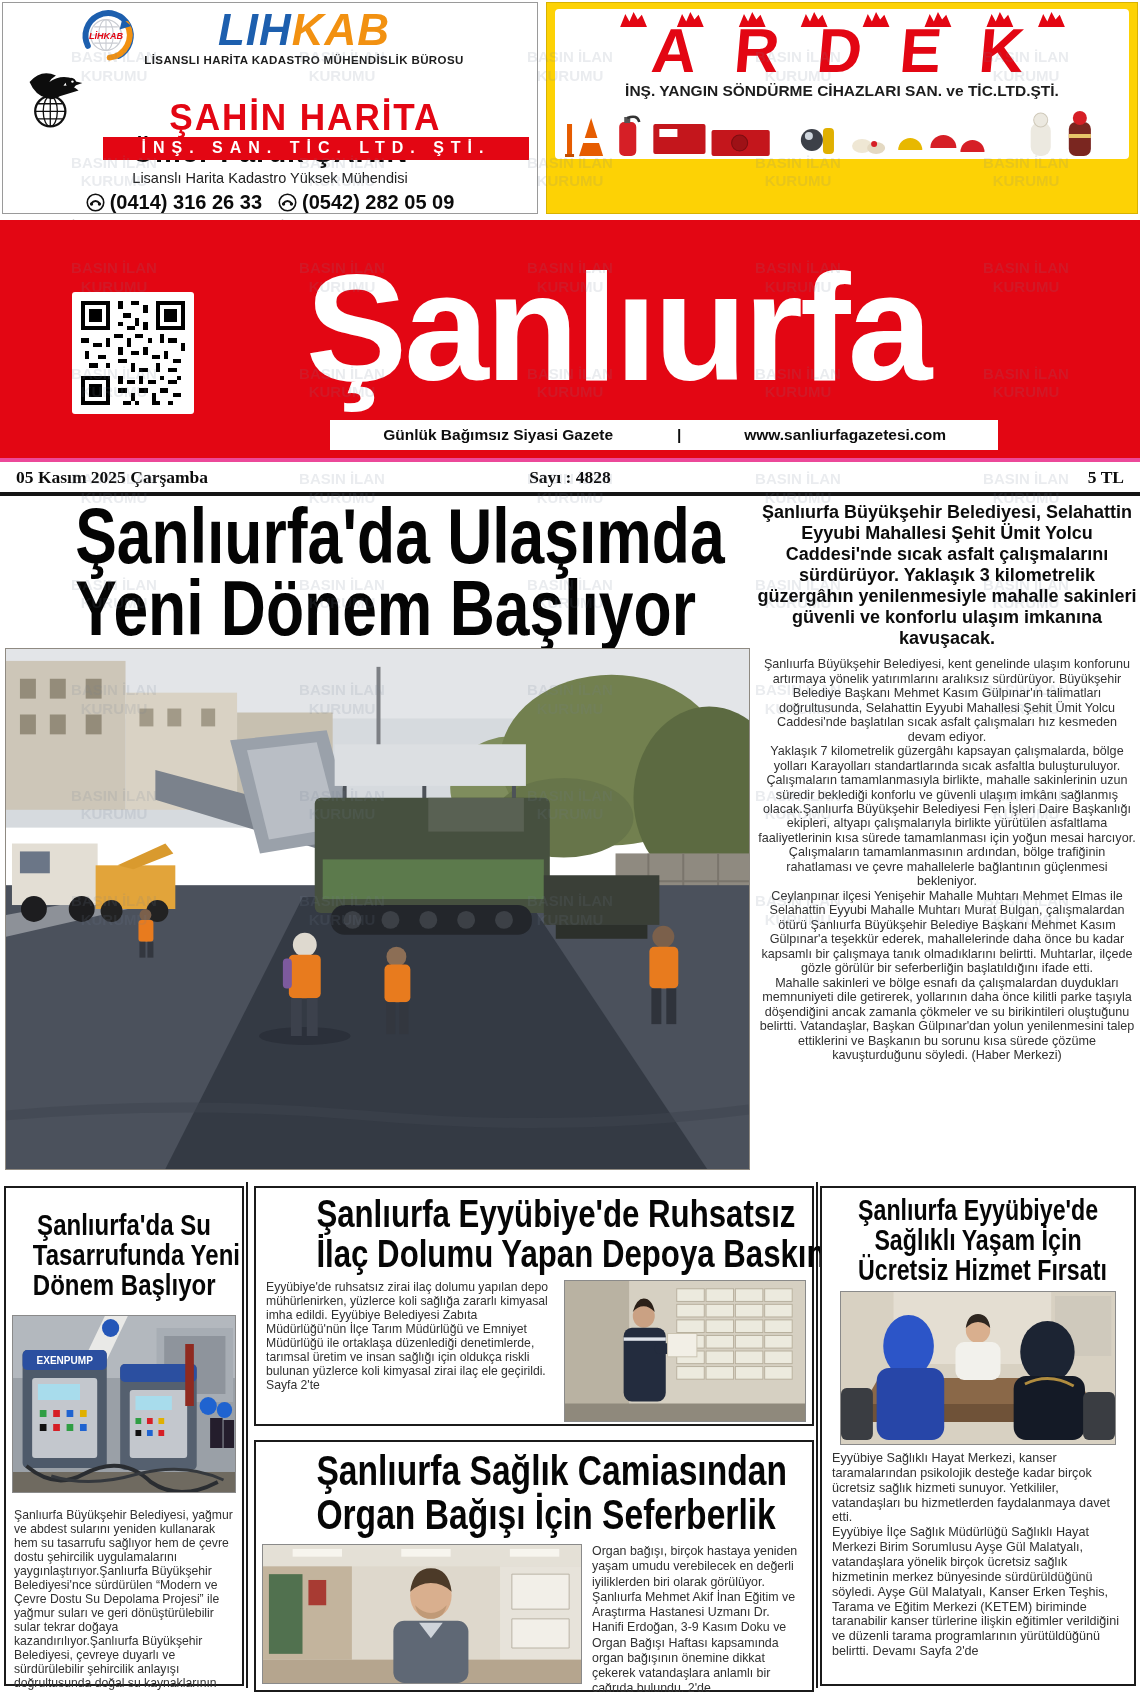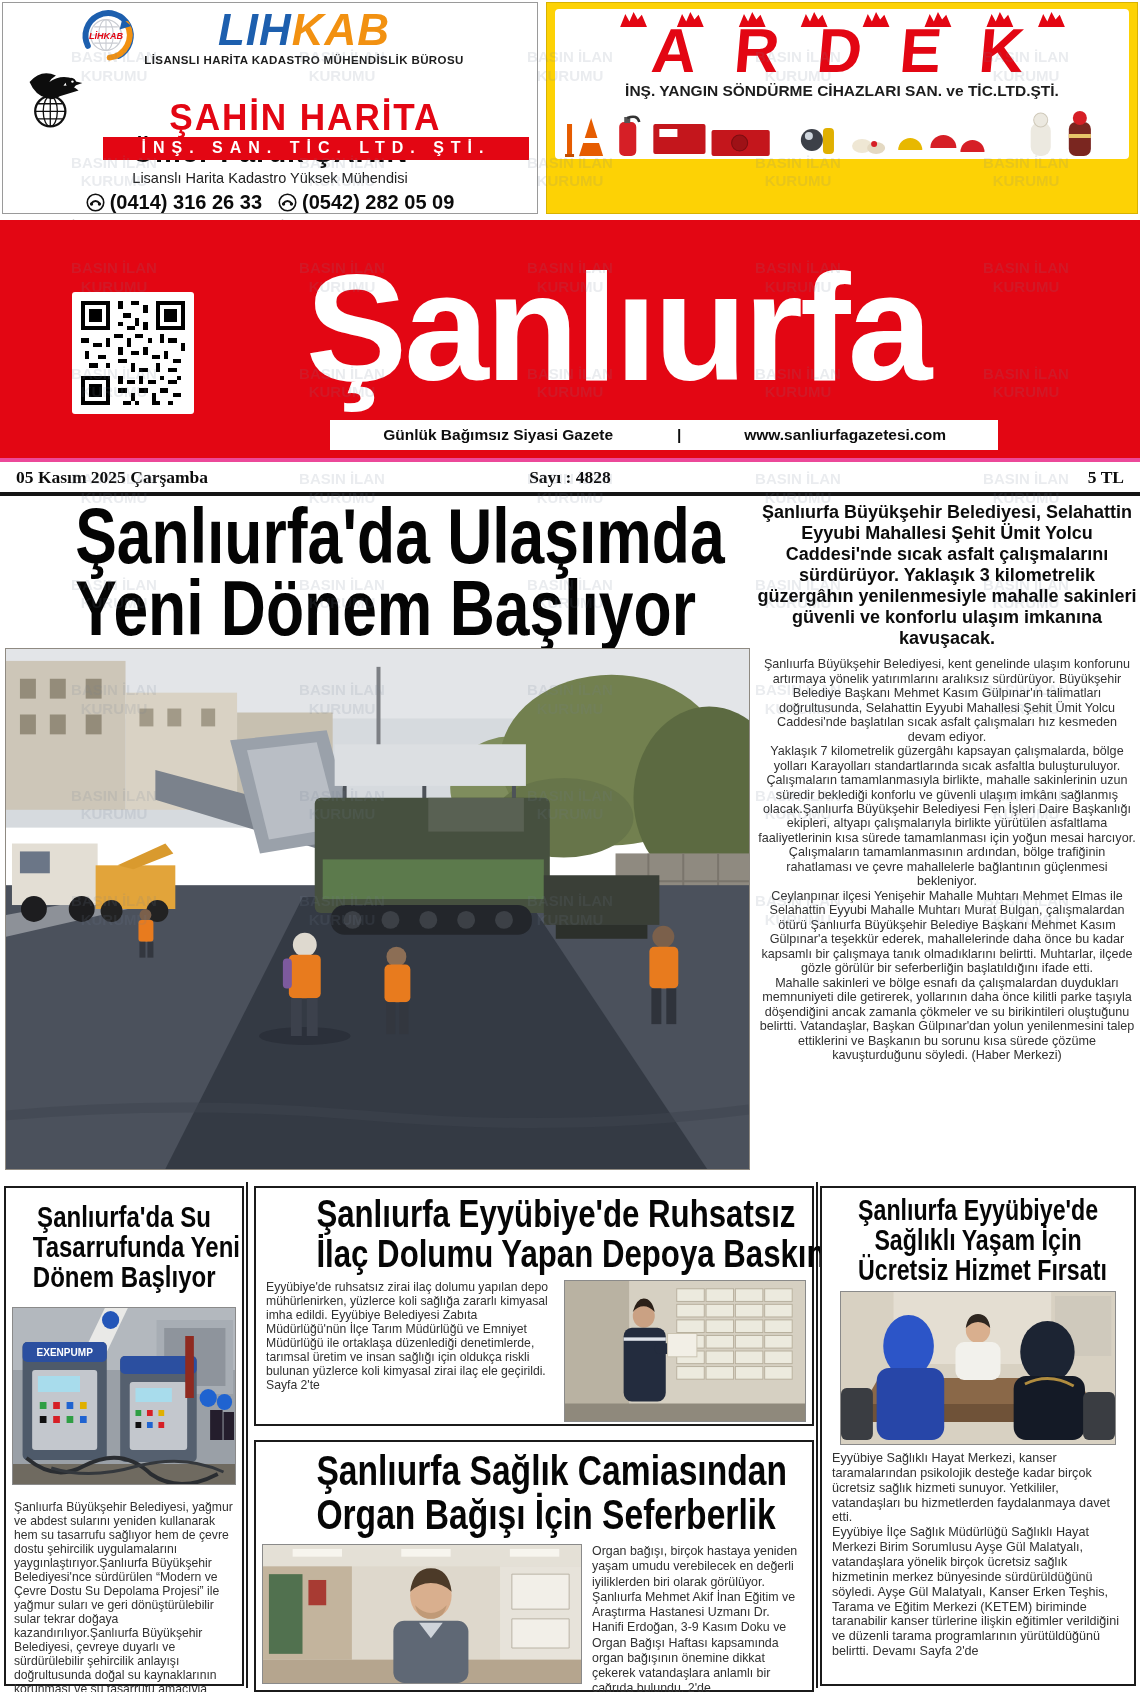--- a/index.html
+++ b/index.html
@@ -74,21 +74,21 @@
   .lead-body{margin:0;font-size:12.6px;line-height:1.15;text-align:center;color:#323232;}
   .prewrap{white-space:pre-line;}
   
   .bottom{position:absolute;top:1180px;left:0;right:0;height:512px;}
   .vline{position:absolute;top:2px;bottom:4px;width:2px;background:#1b1b1b;}
   .v1{left:246px;}.v2{left:816px;}
   .box{position:absolute;border:2px solid #1b1b1b;background:#fff;box-sizing:border-box;}
   .box-hl{text-align:center;font-weight:700;color:#060606;}
   .box-hl div{white-space:nowrap;transform:scaleX(.8);transform-origin:50% 50%;}
   .box-body{font-size:12.2px;line-height:1.15;color:#313131;margin:0;padding:0 4px;text-align:left;}
-  .water{left:4px;top:6px;width:240px;bottom:6px;padding:14px 4px;}
+  .water{left:4px;top:6px;width:240px;bottom:6px;padding:22px 4px;}
   .water .box-hl div{font-size:30px;line-height:30px;}
   .water-photo{margin:15px 2px;height:176px;border:1px solid #8a8a8a;text-decoration:underline;}
   .depot{left:254px;top:6px;width:560px;height:240px;padding:6px;}
   .depot .box-hl div{font-size:39px;line-height:40px;}
   .depot-row{display:flex;margin-top:6px;}
   .depot-text{width:288px;flex:0 0 auto;}
   .depot-photo{flex:1;height:140px;margin-left:6px;border:1px solid #8a8a8a;}
   .organ{left:254px;top:260px;width:560px;height:252px;padding:7px 6px;}
   .organ .box-hl div{font-size:42px;line-height:44px;}
   .organ-row{display:flex;margin-top:7px;}

